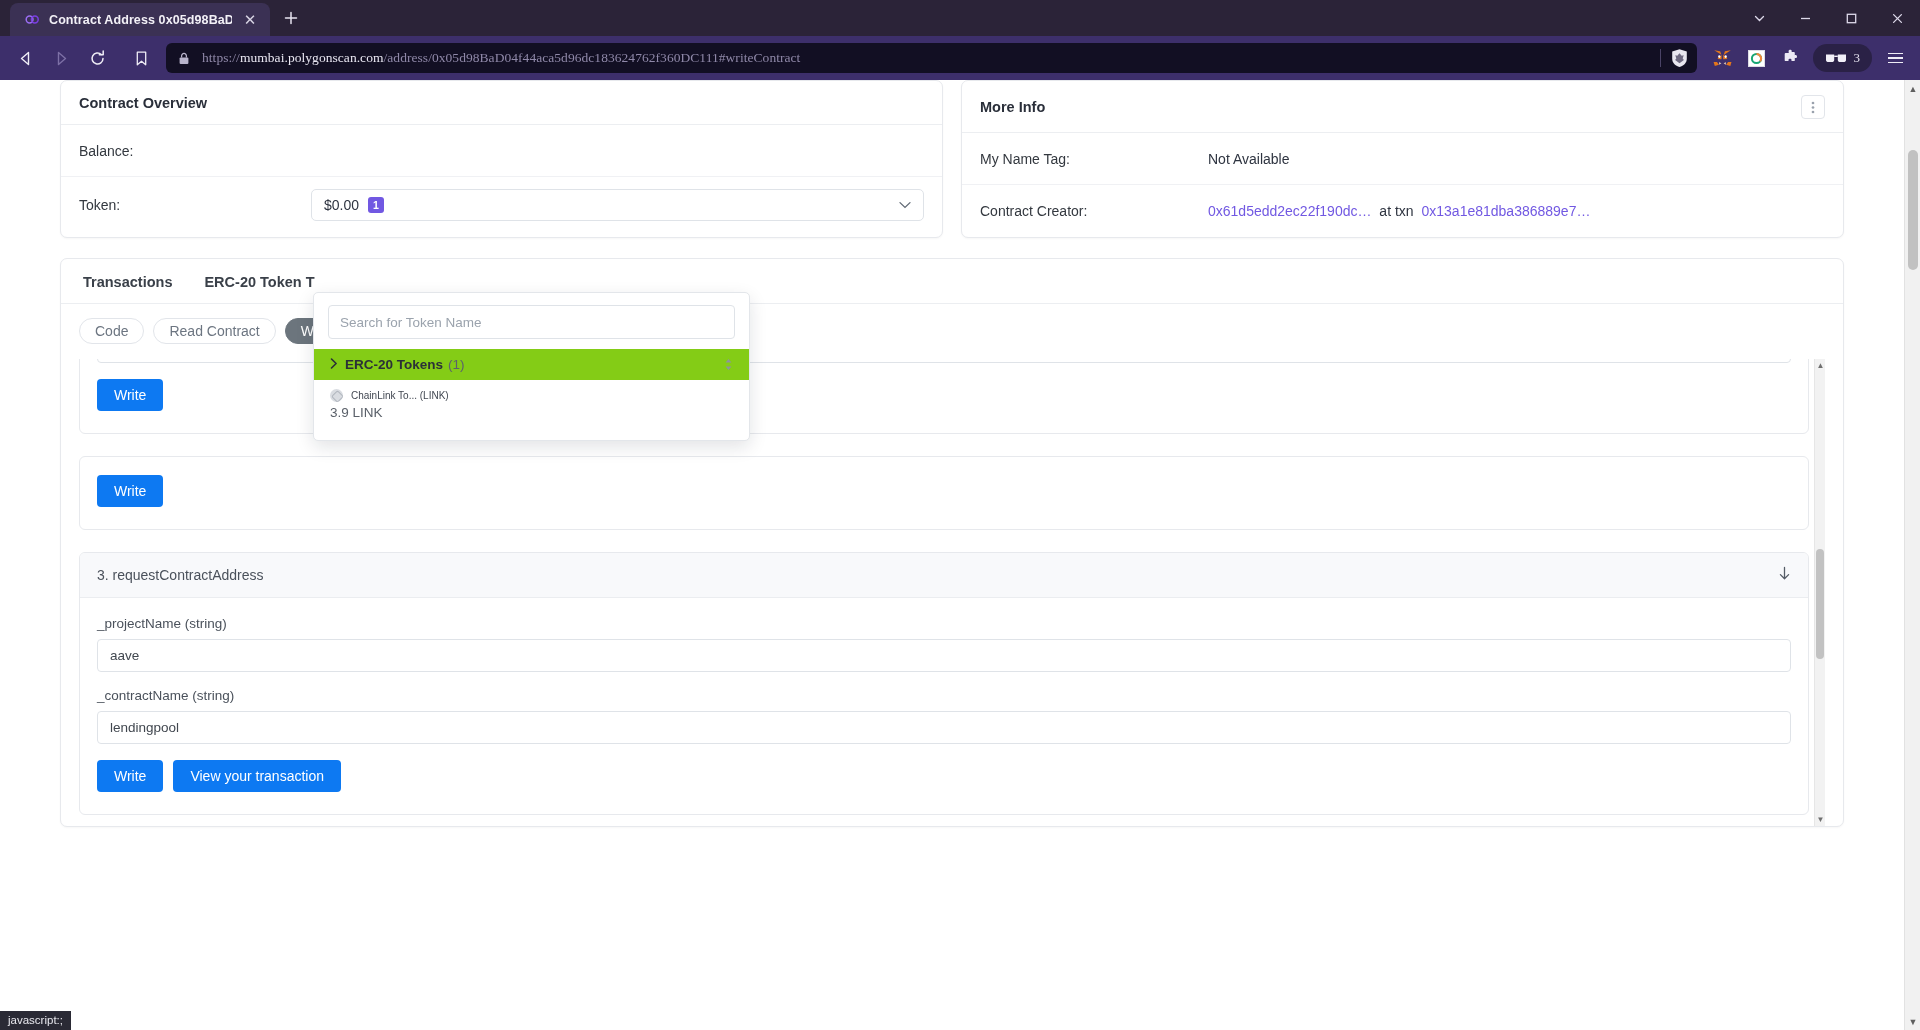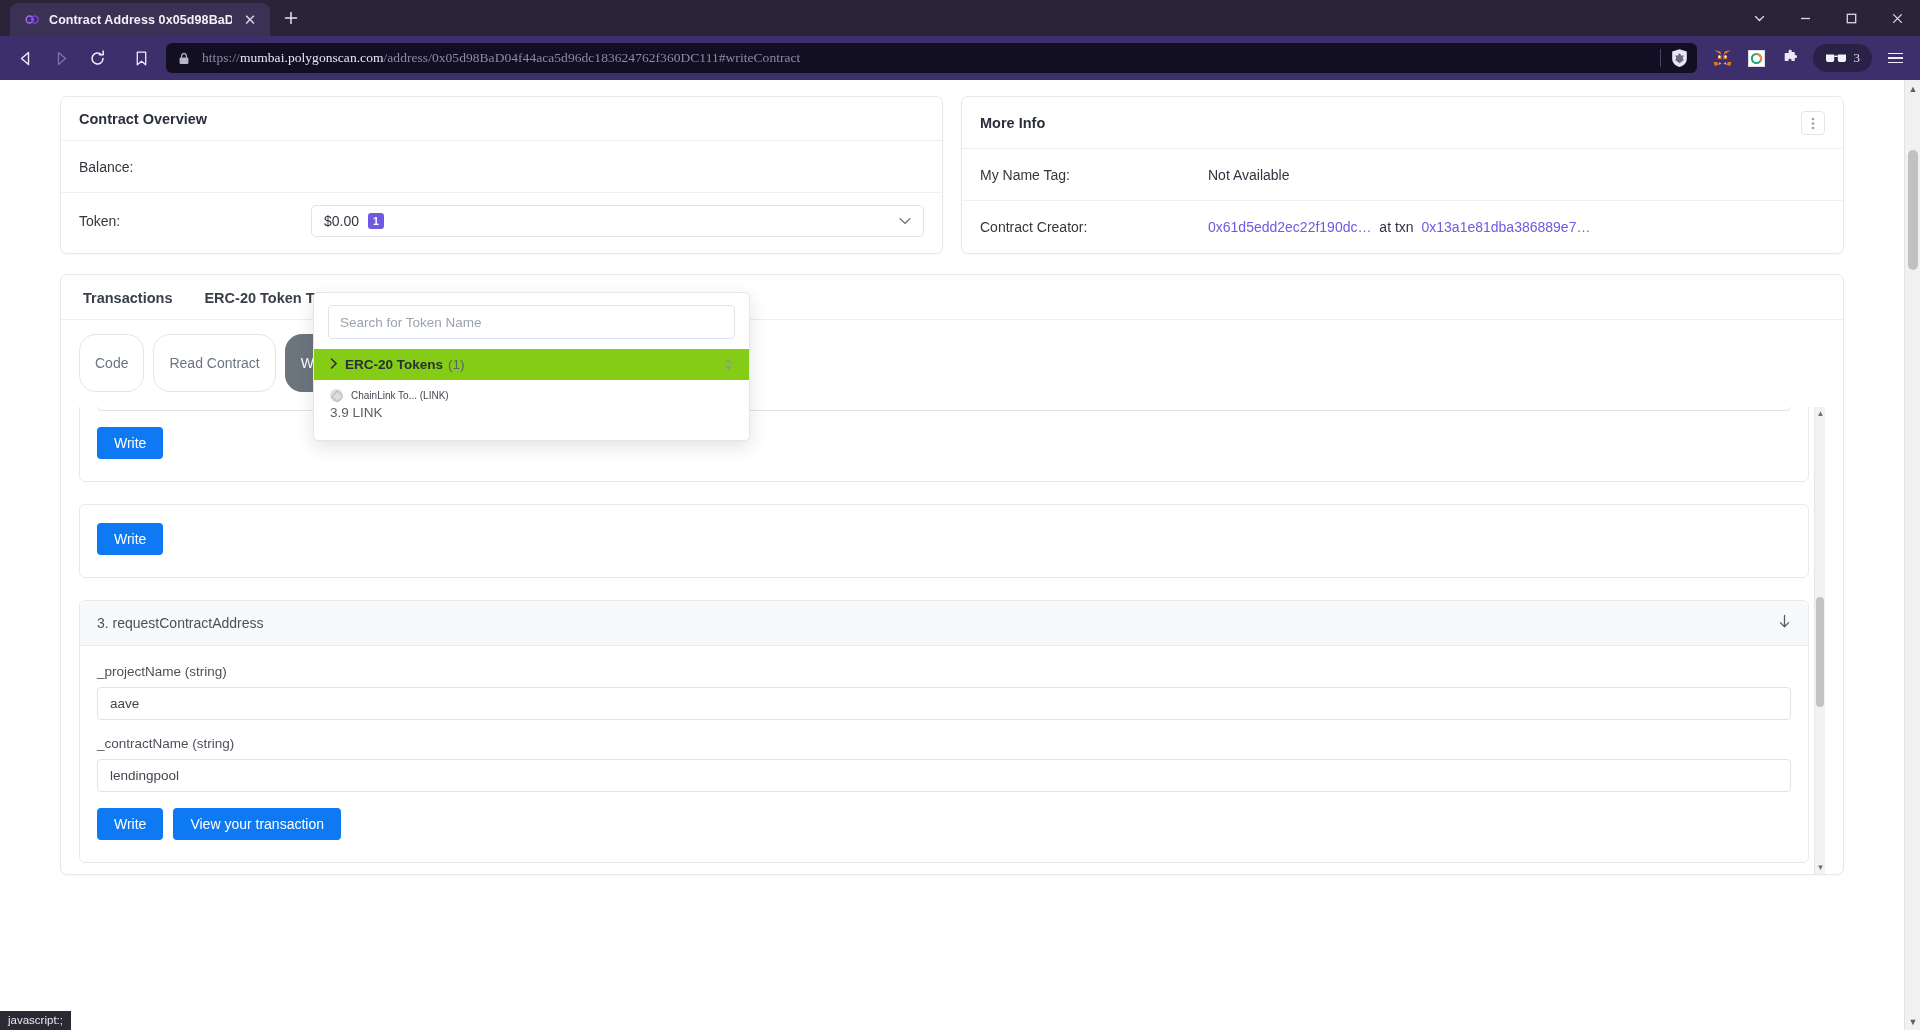--- a/index.html
+++ b/index.html
@@ -97,21 +97,21 @@
   #page {
     position: absolute; inset: 0 16px 0 0; background: #fff;
   }
 
   
   .panels {
     display: flex; gap: 18px; padding: 0 60px 0 60px; margin-top: 0;
   }
   .panel {
     background: #fff; border: 1px solid #e7e9ed; border-radius: 7px;
-    flex: 1 1 0; min-width: 0; box-shadow: 0 1px 2px rgba(20,25,40,.035); margin-top: 16px;
+    flex: 1 1 0; min-width: 0; box-shadow: 0 1px 2px rgba(20,25,40,.035);
   }
   .panel-head {
     padding: 14px 18px 13px 18px; border-bottom: 1px solid #eceef1;
     display: flex; align-items: center; justify-content: space-between;
   }
   .panel-title { font-size: 14.5px; font-weight: 700; color: #2a2f3a; }
   .kebab { color: #9aa3b0; font-size: 16px; line-height: .6; letter-spacing: 0; cursor: pointer;
            width: 24px; height: 24px; display:flex; align-items:center; justify-content:center;
            border:1px solid #e2e5ea; border-radius: 4px; }
   .row {
@@ -179,21 +179,21 @@
     background: #fff; position: relative; box-shadow: 0 1px 2px rgba(20,25,40,.035);
   }
   .ctabs {
     display: flex; align-items: center; gap: 32px; padding: 15px 22px 13px 22px;
     border-bottom: 1px solid #eceef1; font-size: 14.5px; font-weight: 700; color: #3a4049;
   }
   .ctab { cursor: pointer; white-space: nowrap; }
   .btnbar { display: flex; gap: 9px; padding: 14px 18px 0 18px; }
   .gbtn {
     border: 1px solid #e2e5ea; background: #fff; color: #6c7581; border-radius: 17px;
-    padding: 20px 15px; font-size: 14px; cursor: pointer;
+    padding: 4px 15px; font-size: 14px; cursor: pointer;
     font-family: "Liberation Sans", sans-serif; white-space: nowrap;
   }
   .gbtn.active { background: #6c757d; color: #fff; border-color: #6c757d; }
 
   
   .fnscroll {
     margin: 14px 18px 0 18px; position: relative; height: 468px; overflow: hidden;
     border-top: 1px solid transparent;
   }
   .fninner { position: absolute; left: 0; right: 16px; top: -44px; }

